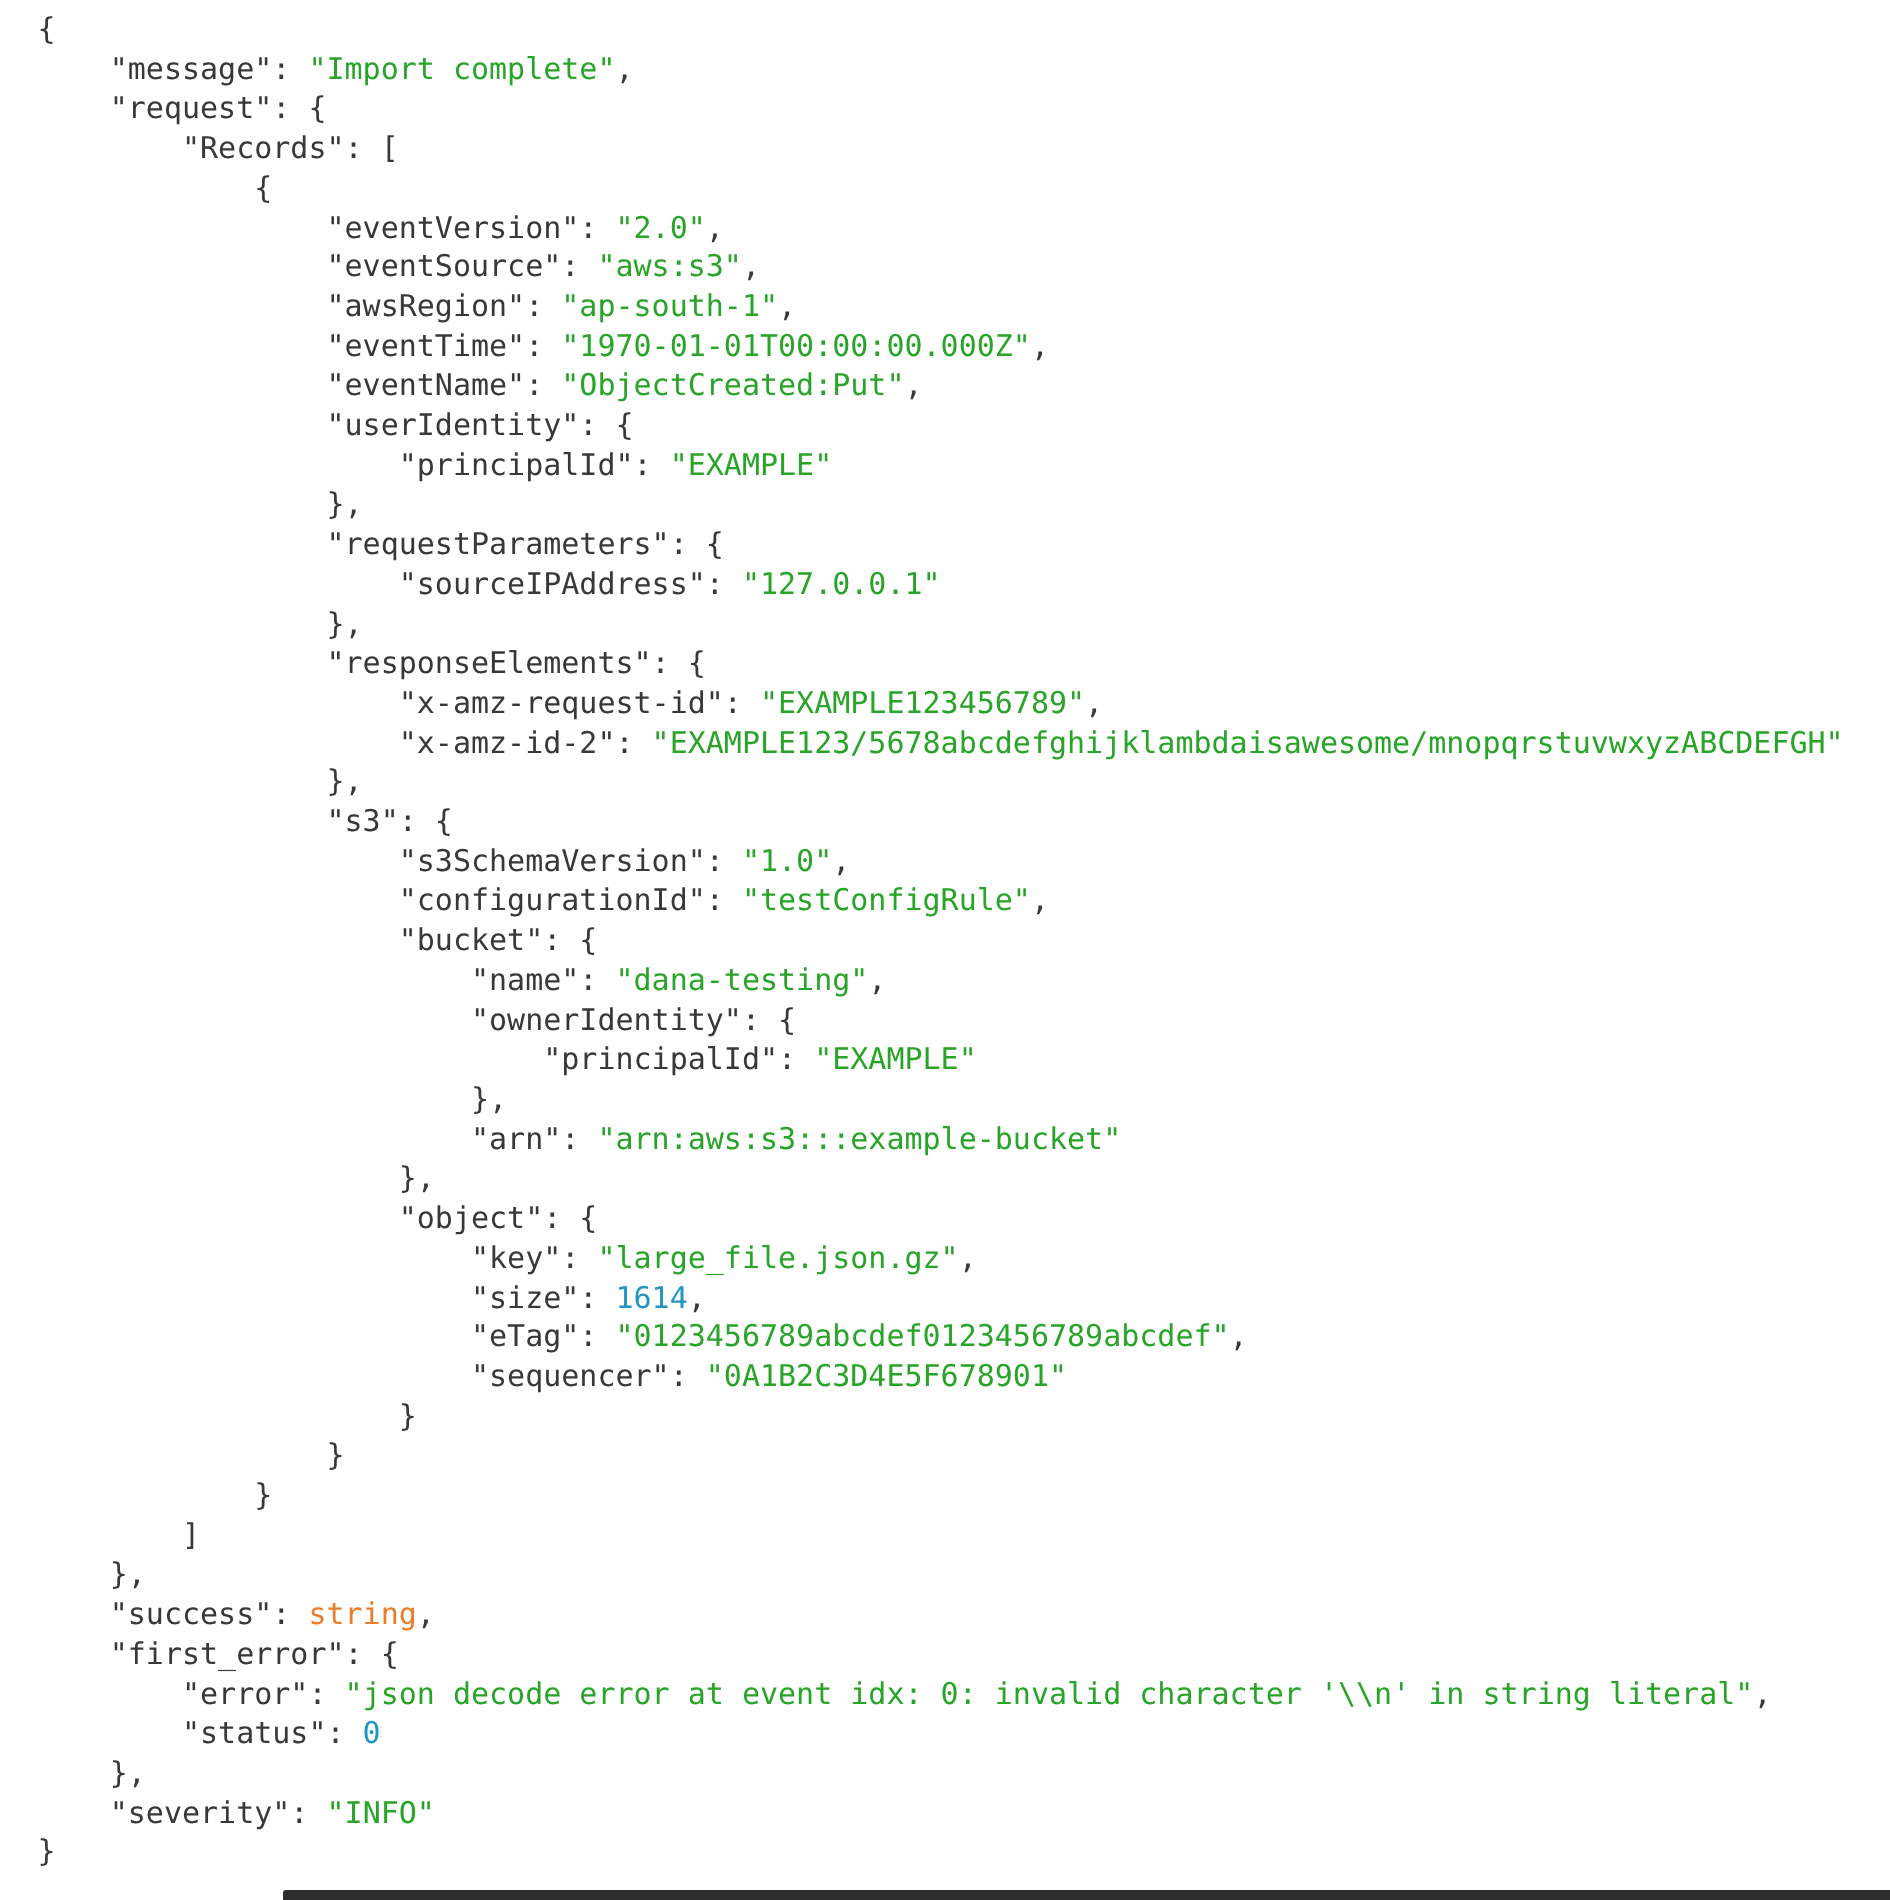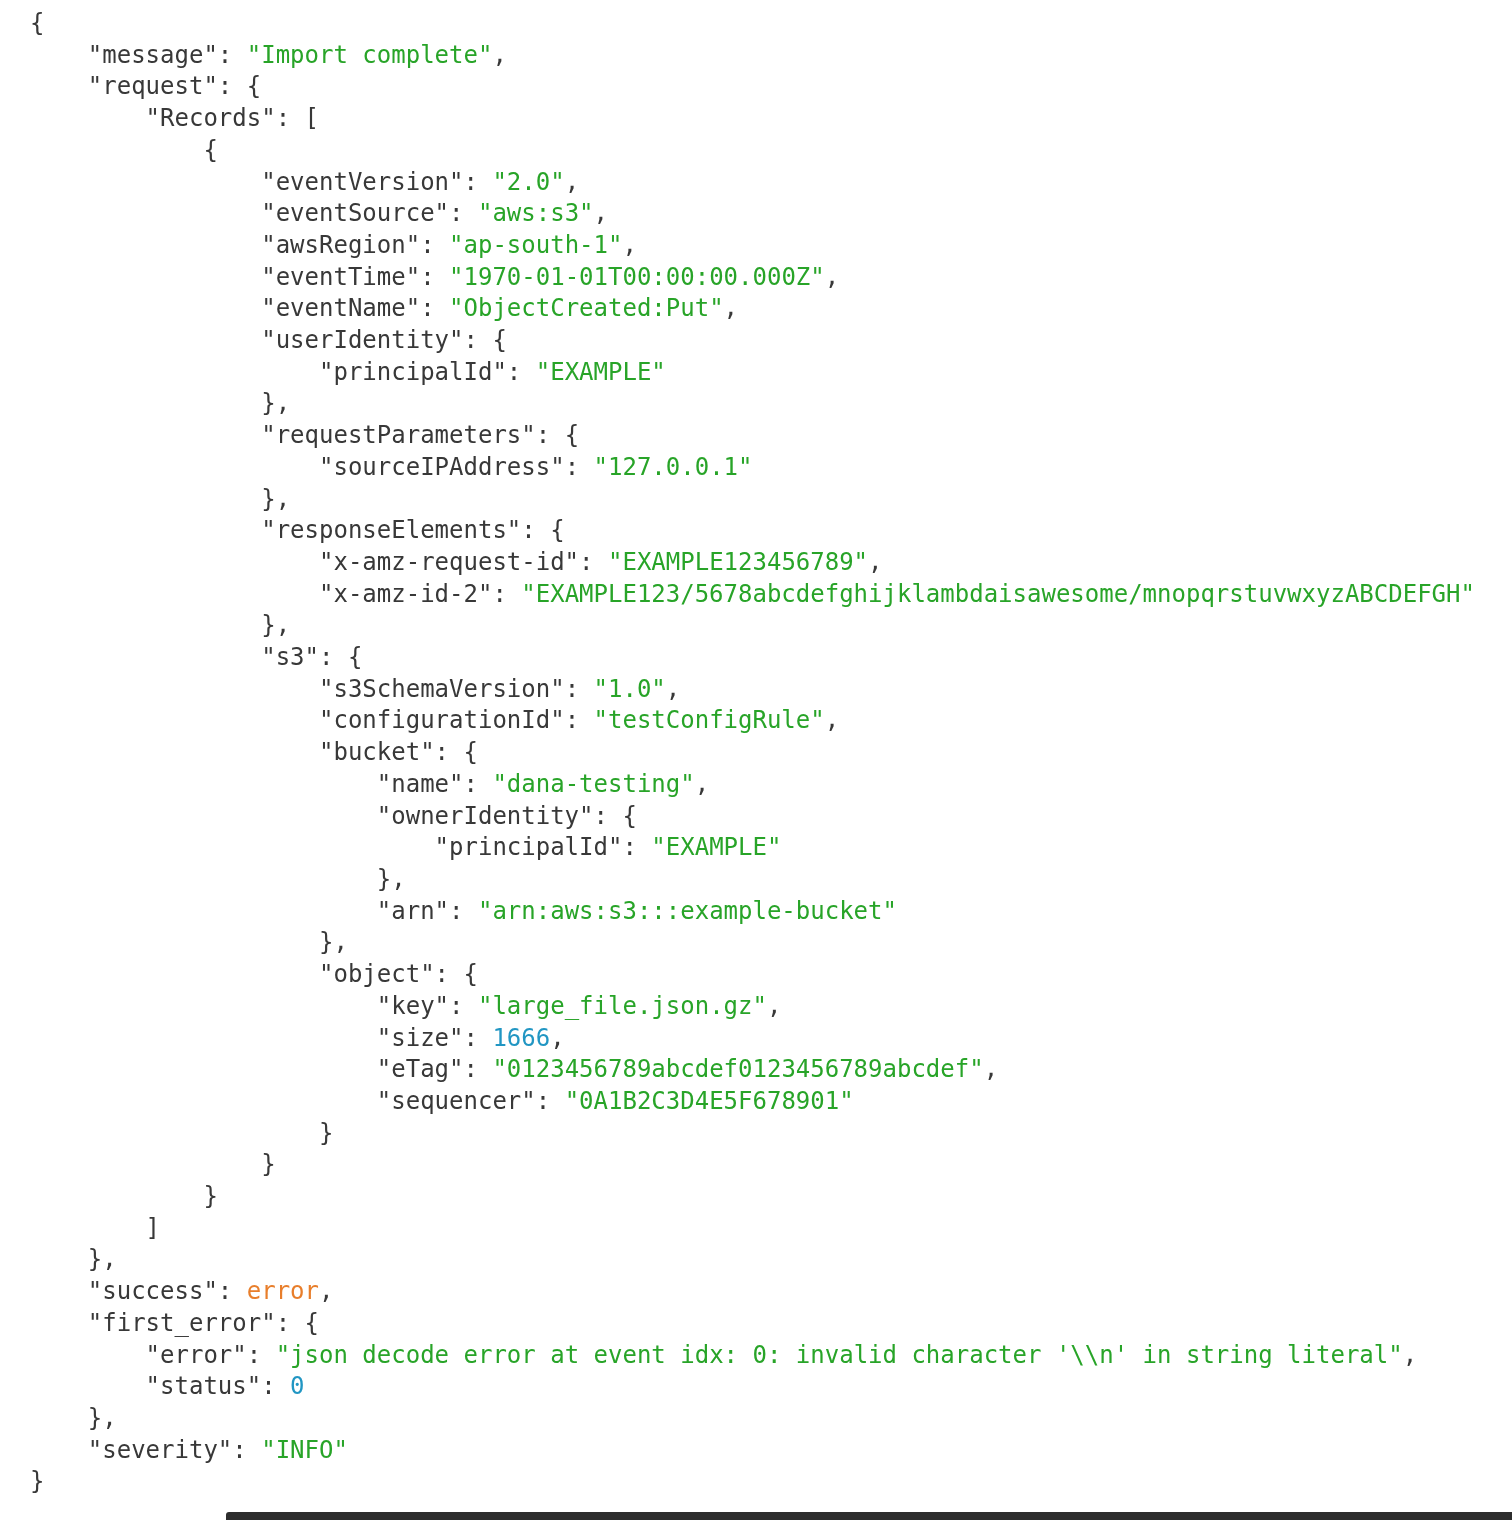--- a/index.html
+++ b/index.html
@@ -58,29 +58,29 @@
     <div class="line">                    <span class="tok-k">"configurationId"</span><span class="tok-p">: </span><span class="tok-s">"testConfigRule"</span><span class="tok-p">,</span></div>
     <div class="line">                    <span class="tok-k">"bucket"</span><span class="tok-p">: {</span></div>
     <div class="line">                        <span class="tok-k">"name"</span><span class="tok-p">: </span><span class="tok-s">"dana-testing"</span><span class="tok-p">,</span></div>
     <div class="line">                        <span class="tok-k">"ownerIdentity"</span><span class="tok-p">: {</span></div>
     <div class="line">                            <span class="tok-k">"principalId"</span><span class="tok-p">: </span><span class="tok-s">"EXAMPLE"</span></div>
     <div class="line">                        <span class="tok-p">},</span></div>
     <div class="line">                        <span class="tok-k">"arn"</span><span class="tok-p">: </span><span class="tok-s">"arn:aws:s3:::example-bucket"</span></div>
     <div class="line">                    <span class="tok-p">},</span></div>
     <div class="line">                    <span class="tok-k">"object"</span><span class="tok-p">: {</span></div>
     <div class="line">                        <span class="tok-k">"key"</span><span class="tok-p">: </span><span class="tok-s">"large_file.json.gz"</span><span class="tok-p">,</span></div>
-    <div class="line">                        <span class="tok-k">"size"</span><span class="tok-p">: </span><span class="tok-n">1666</span><span class="tok-p">,</span></div>
+    <div class="line">                        <span class="tok-k">"size"</span><span class="tok-p">: </span><span class="tok-n">1614</span><span class="tok-p">,</span></div>
     <div class="line">                        <span class="tok-k">"eTag"</span><span class="tok-p">: </span><span class="tok-s">"0123456789abcdef0123456789abcdef"</span><span class="tok-p">,</span></div>
     <div class="line">                        <span class="tok-k">"sequencer"</span><span class="tok-p">: </span><span class="tok-s">"0A1B2C3D4E5F678901"</span></div>
     <div class="line">                    <span class="tok-p">}</span></div>
     <div class="line">                <span class="tok-p">}</span></div>
     <div class="line">            <span class="tok-p">}</span></div>
     <div class="line">        <span class="tok-p">]</span></div>
     <div class="line">    <span class="tok-p">},</span></div>
-    <div class="line">    <span class="tok-k">"success"</span><span class="tok-p">: </span><span class="tok-b">error</span><span class="tok-p">,</span></div>
+    <div class="line">    <span class="tok-k">"success"</span><span class="tok-p">: </span><span class="tok-b">string</span><span class="tok-p">,</span></div>
     <div class="line">    <span class="tok-k">"first_error"</span><span class="tok-p">: {</span></div>
     <div class="line">        <span class="tok-k">"error"</span><span class="tok-p">: </span><span class="tok-s">"json decode error at event idx: 0: invalid character '\\n' in string literal"</span><span class="tok-p">,</span></div>
     <div class="line">        <span class="tok-k">"status"</span><span class="tok-p">: </span><span class="tok-n">0</span></div>
     <div class="line">    <span class="tok-p">},</span></div>
     <div class="line">    <span class="tok-k">"severity"</span><span class="tok-p">: </span><span class="tok-s">"INFO"</span></div>
     <div class="line"><span class="tok-p">}</span></div>
   </main>
 <div class="bottom-bar"></div>
 
 </body></html>

